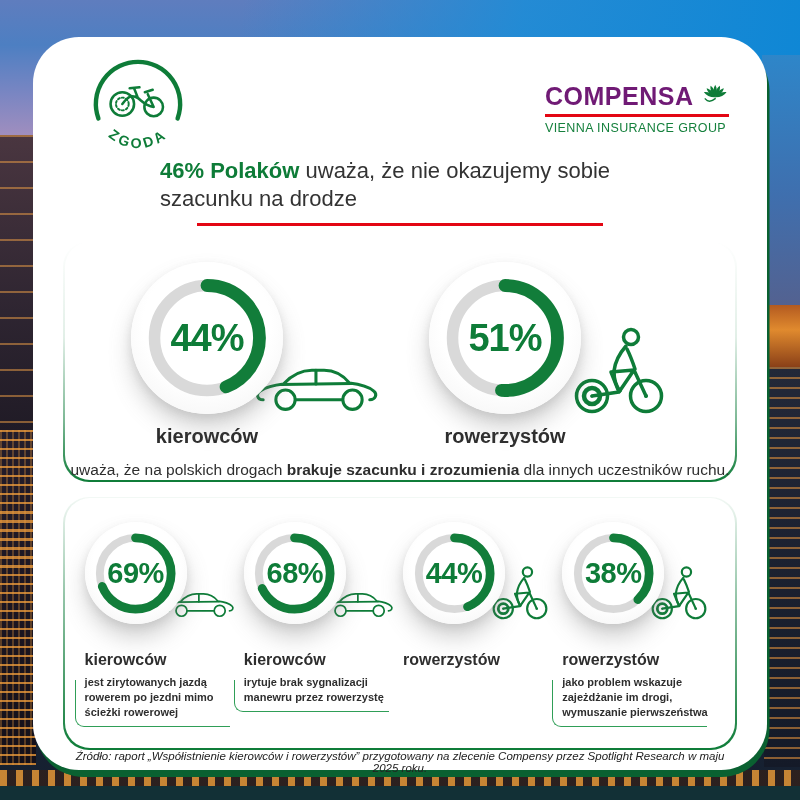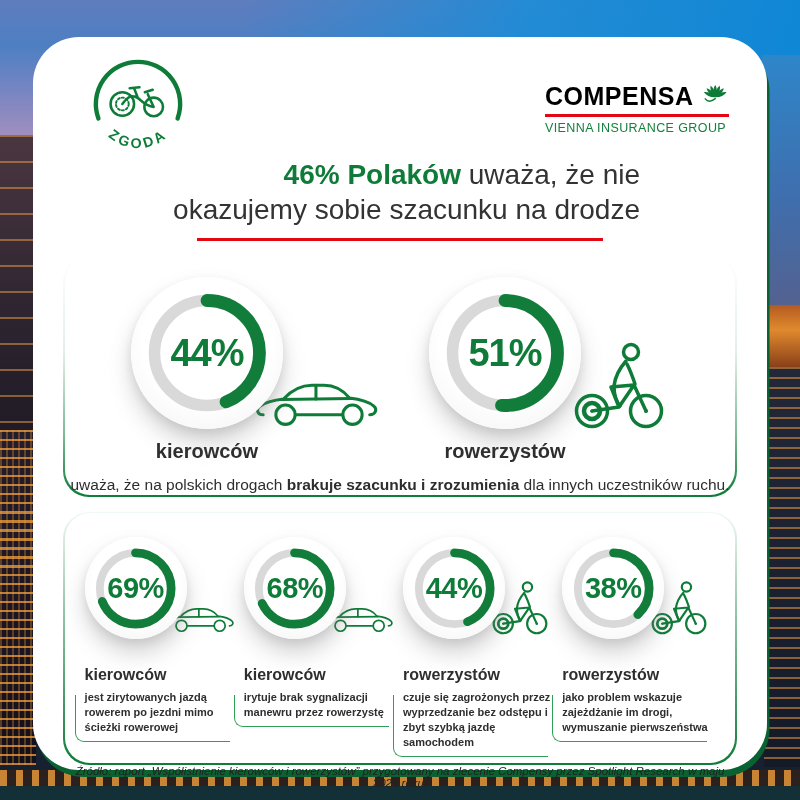--- a/index.html
+++ b/index.html
@@ -35,26 +35,26 @@
   .card-green{position:absolute;left:33px;top:37px;width:734px;height:734px;
       border-radius:48px;background:#0a6131;transform:translate(2.5px,6px);}
   .card{position:absolute;left:33px;top:37px;width:734px;height:733px;border-radius:46px;
       background:#ffffff;box-sizing:border-box;padding:18px 30px 0;}
 
   
   .hdr{display:flex;justify-content:space-between;align-items:flex-start;height:98px;}
   .zgoda{width:98px;height:98px;margin-left:26px;}
   .compensa{margin-top:18px;margin-right:8px;width:184px;}
   .comp-top{display:flex;align-items:flex-end;gap:7px;}
-  .comp-name{font-size:25px;font-weight:bold;color:#000000;letter-spacing:.5px;line-height:1;}
+  .comp-name{font-size:25px;font-weight:bold;color:#701a75;letter-spacing:.5px;line-height:1;}
   .comp-rule{height:3px;background:#e30613;margin:5px 0 4px;}
   .comp-sub{font-size:12.5px;font-weight:normal;color:#15803d;letter-spacing:.4px;white-space:nowrap;}
 
   
-  .title{max-width:480px;margin:4px auto 0;text-align:right;font-size:28px;
+  .title{max-width:480px;margin:4px auto 0;text-align:left;font-size:22px;
       color:#333333;line-height:1.25;}
   .title .hl{color:#0e7c38;font-weight:bold;}
   .title-rule{width:406px;height:2.5px;background:#e30613;margin:11px auto 0;}
 
   
   .gbox{border-radius:26px;padding:1.6px;margin-top:15px;}
   .gbox1{background:linear-gradient(to bottom, rgba(14,124,59,0) 0%, rgba(14,124,59,.12) 40%,
          rgba(14,124,59,.55) 75%, #0e7c38 100%);}
   .gbox2{background:linear-gradient(to bottom, rgba(14,124,59,.05) 0%, rgba(14,124,59,.45) 40%, #0e7c38 100%);}
   .gbox-inner{background:#ffffff;border-radius:25px;box-sizing:border-box;}
@@ -270,21 +270,20 @@
                 <circle class="track" cx="50" cy="50" r="41"></circle>
                 <circle class="arc" cx="50" cy="50" r="41" transform="rotate(-90 50 50)" stroke-dasharray="113.34866294151972 257.610597594363"></circle>
               </svg>
               <span class="val val-sm">44%</span>
             </div>
             <svg class="icon bike-sm" viewBox="0 0 100 92">
                 <use href="#cyclist"></use>
               </svg>
           </div>
           <div class="small-label">rowerzystów</div>
-          <div class="small-desc">czuje się zagrożonych przez wyprzedzanie bez odstępu i zbyt szybką jazdę samochodem</div>
         </div>
 
         <div class="small-col">
           <div class="small-row">
             <div class="plate plate-sm">
               <svg class="donut" viewBox="0 0 100 100">
                 <circle class="track" cx="50" cy="50" r="41"></circle>
                 <circle class="arc" cx="50" cy="50" r="41" transform="rotate(-90 50 50)" stroke-dasharray="97.89202708585795 257.610597594363"></circle>
               </svg>
               <span class="val val-sm">38%</span>

